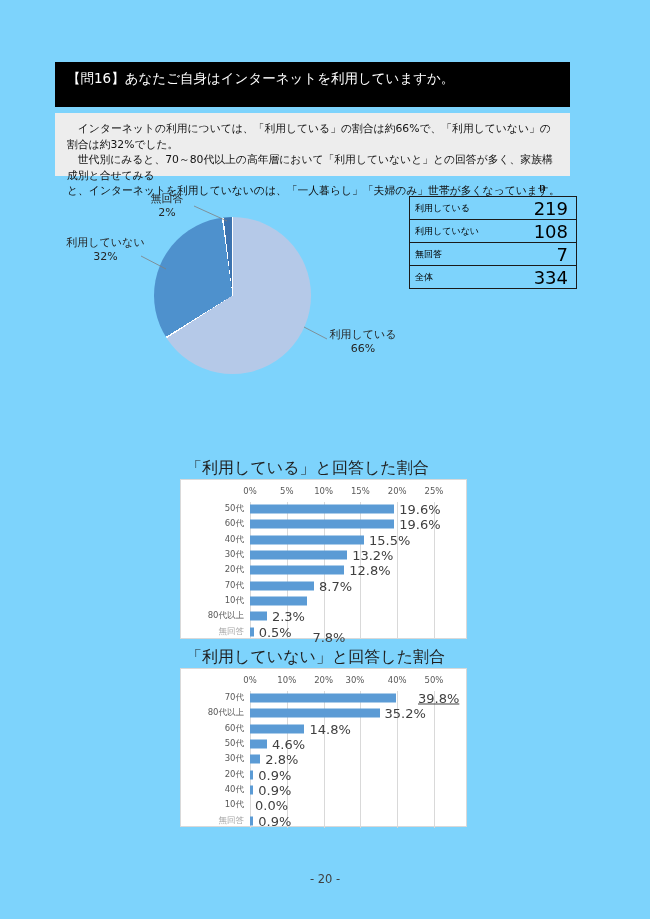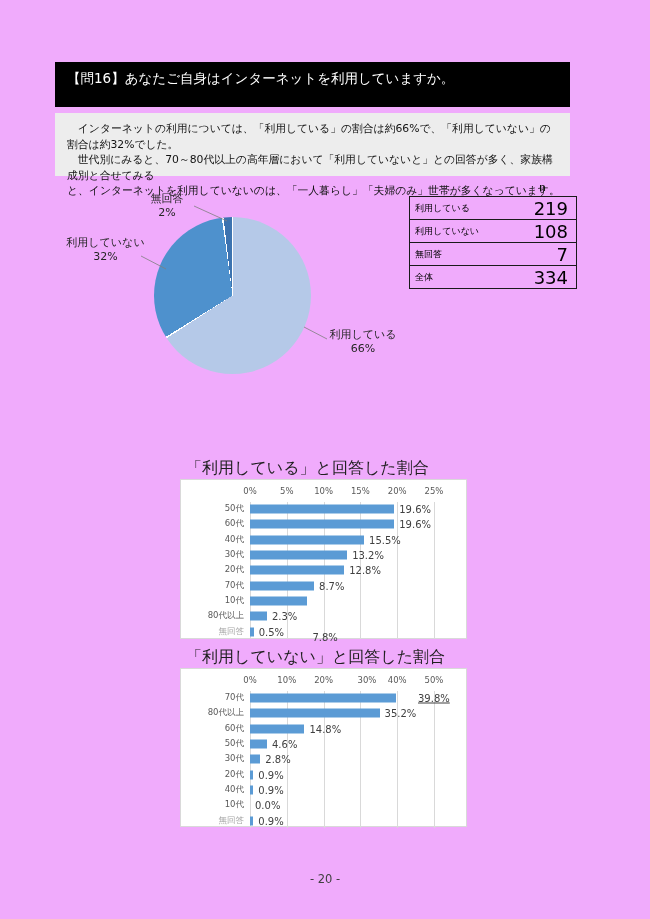--- a/index.html
+++ b/index.html
@@ -1,17 +1,17 @@
 <!DOCTYPE html>
 <html><head>
 <meta charset="utf-8">
 <style>
   html,body{margin:0;padding:0;background:#fff;}
   body{font-family:"DejaVu Sans","Liberation Sans",sans-serif;}
-  .page{position:relative;width:650px;height:919px;background:#f0abfc;overflow:hidden;}
+  .page{position:relative;width:650px;height:919px;background:#7dd3fc;overflow:hidden;}
 
   
   .q-header{position:absolute;left:55px;top:62px;width:515px;height:45px;background:#000;color:#fff;
     font-size:13.5px;box-sizing:border-box;padding:8px 0 0 12px;}
 
   
   .intro{position:absolute;left:55px;top:113px;width:515px;height:63px;background:#ededed;
     box-sizing:border-box;padding:8px 10px 0 12px;font-size:10.8px;line-height:15.5px;color:#111;
     white-space:pre-line;}
 
@@ -38,21 +38,21 @@
   .axis-row{position:absolute;left:0;top:6px;height:12px;width:100%;}
   .tick{position:absolute;transform:translateX(-50%);font-size:8.5px;color:#595959;white-space:nowrap;}
   .gridlines{position:absolute;left:0;top:21.5px;height:137px;width:100%;}
   .gridline{position:absolute;top:0;bottom:0;width:1px;background:#d9d9d9;}
   .bar-rows{position:absolute;left:0;top:21.5px;width:100%;}
   .bar-row{position:relative;height:15.3px;}
   .cat{position:absolute;left:0;top:50%;transform:translateY(-50%);width:63px;text-align:right;
     font-size:8.5px;color:#595959;white-space:nowrap;}
   .cat.muted{color:#a6a6a6;}
   .bar{position:absolute;top:50%;transform:translateY(-50%);height:9px;}
-  .val{position:absolute;top:50%;transform:translateY(-50%);font-size:10px;color:#404040;white-space:nowrap;}
+  .val{position:absolute;top:50%;transform:translateY(-50%);font-size:13px;color:#404040;white-space:nowrap;}
 
   .footer{position:absolute;left:0;top:872px;width:650px;text-align:center;font-size:11.5px;color:#404040;}
 </style>
 </head>
 <body>
 
 <div class="page">
 
   <div class="q-header">【問16】あなたご自身はインターネットを利用していますか。</div>
 
@@ -168,21 +168,21 @@
         </div>
       </div>
   </div>
 
   <div class="chart-title" style="left:186px;top:647px;">「利用していない」と回答した割合</div>
   <div class="chart-box" style="top:668px;height:159px;">
     <div class="axis-row">
         <div class="tick" style="left: 69px;">0%</div>
         <div class="tick" style="left: 105.8px;">10%</div>
         <div class="tick" style="left: 142.6px;">20%</div>
-        <div class="tick" style="left: 186px;">30%</div>
+        <div class="tick" style="left: 174px;">30%</div>
         <div class="tick" style="left: 216.2px;">40%</div>
         <div class="tick" style="left: 253px;">50%</div>
       </div>
     <div class="gridlines">
         <div class="gridline" style="left: 69px;"></div>
         <div class="gridline" style="left: 105.8px;"></div>
         <div class="gridline" style="left: 142.6px;"></div>
         <div class="gridline" style="left: 179.4px;"></div>
         <div class="gridline" style="left: 216.2px;"></div>
         <div class="gridline" style="left: 253px;"></div>

